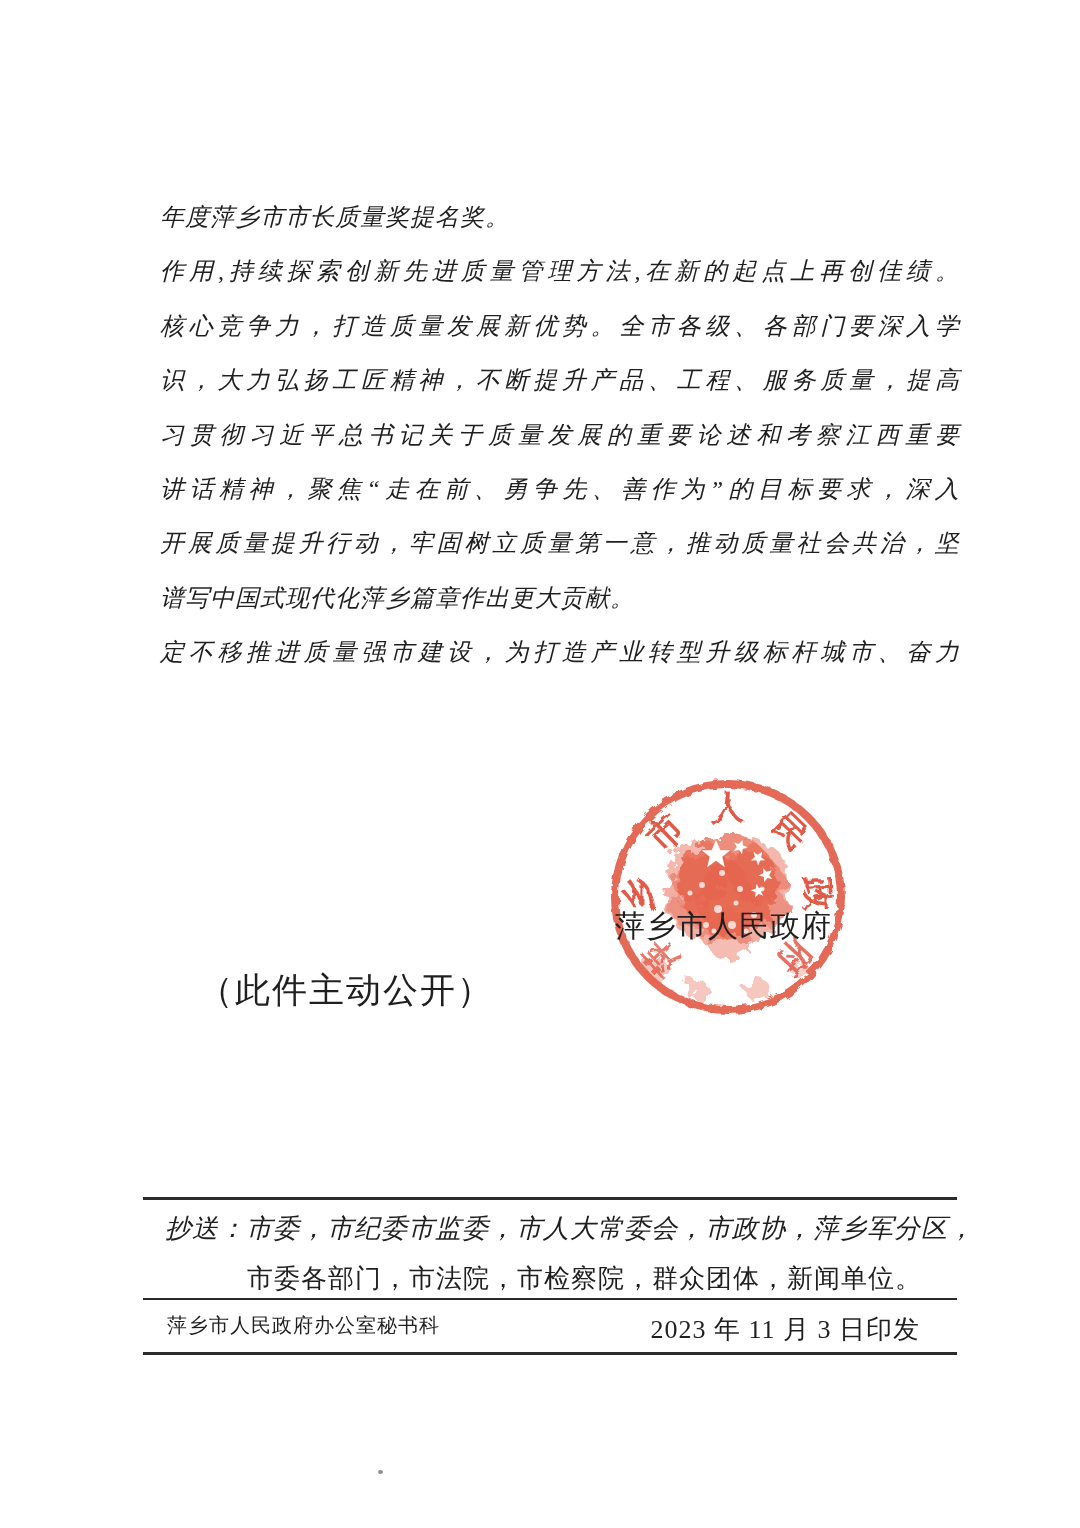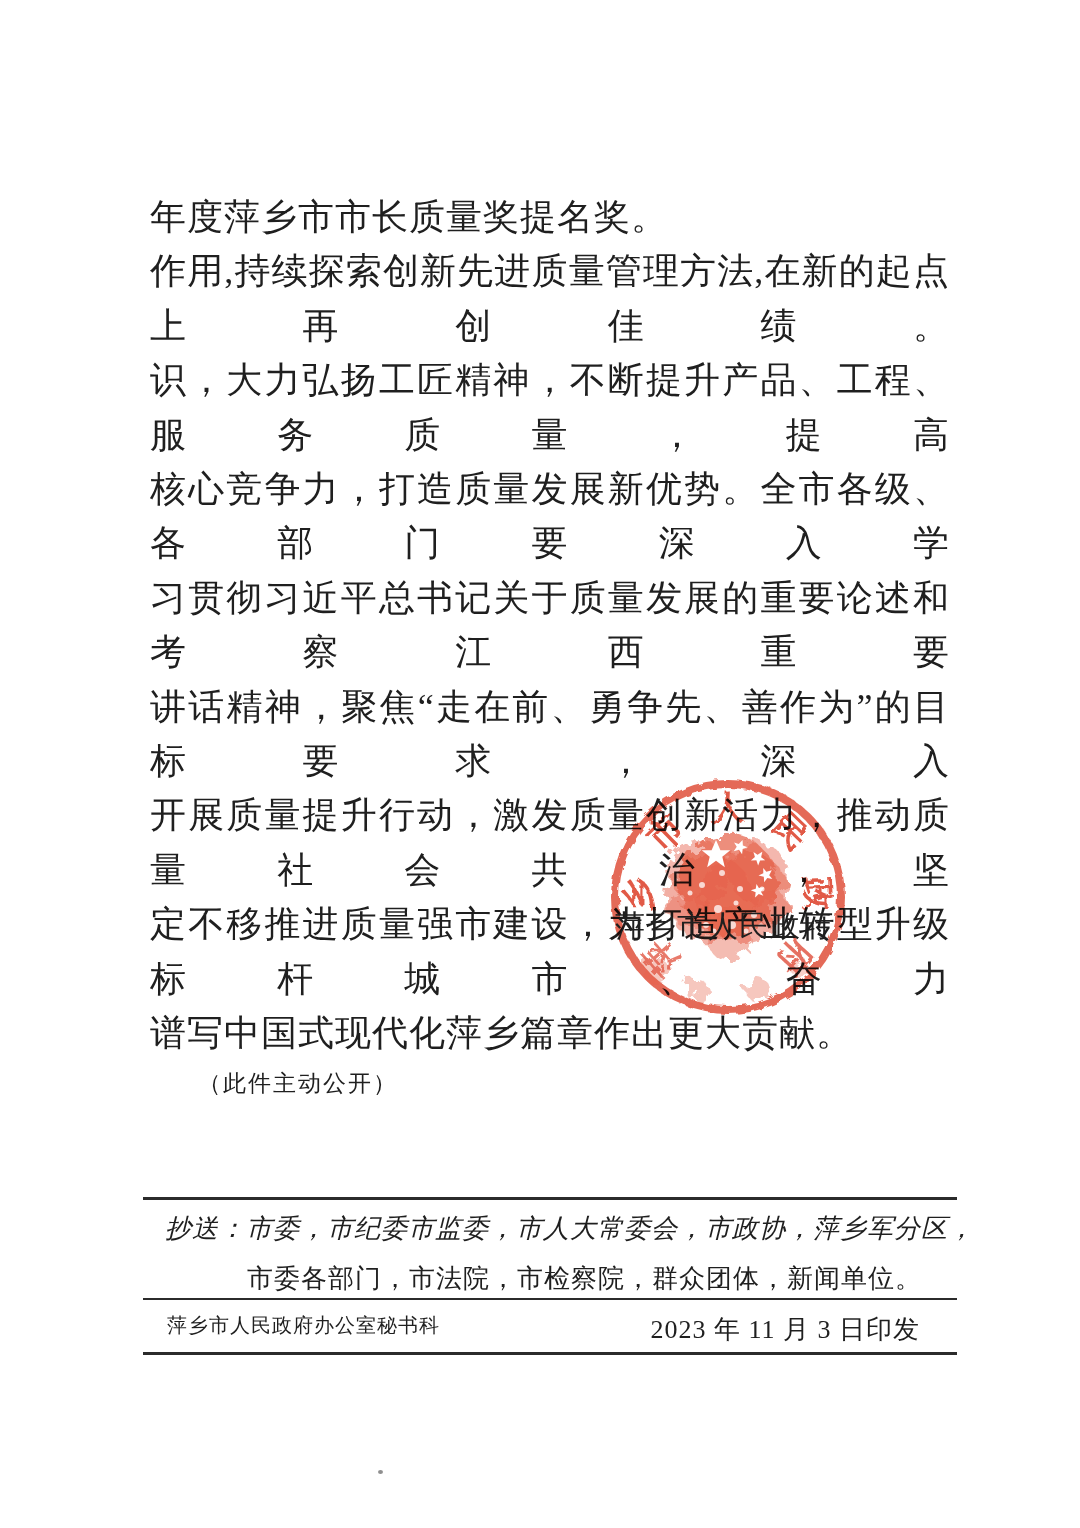--- a/index.html
+++ b/index.html
@@ -6,44 +6,45 @@
   .page{
     position:relative;
     width:1080px;height:1528px;
     background:#ffffff;
     overflow:hidden;
     font-family:"Liberation Serif","DejaVu Serif",serif;
     color:#1f1f1f;
   }
   
   .doc-body{
-    position:absolute;left:150px;top:190px;width:800px;
-    font-size:36px;line-height:54.4px;
+    position:absolute;left:160px;top:190px;width:800px;
+    font-size:24px;line-height:54.4px;
     letter-spacing:1px;
+    font-style:italic;
   }
   .bline{white-space:nowrap;}
   .bline.just{
     white-space:normal;
     text-align:justify;
     text-align-last:justify;
     text-justify:inter-character;
   }
   .bline.indent{padding-left:57px;}
   
   .sig-org{
     position:absolute;left:615px;top:906px;
     font-size:30px;letter-spacing:1px;z-index:3;
   }
   .sig-date{
     position:absolute;left:598px;top:964px;
     font-size:30px;letter-spacing:2px;z-index:3;
   }
   .disclosure{
-    position:absolute;left:198px;top:1068px;
-    font-size:23px;letter-spacing:2px;
+    position:absolute;left:198px;top:967px;
+    font-size:35px;letter-spacing:2px;
   }
   
   .seal{
     position:absolute;left:604px;top:773px;width:248px;height:248px;
     mix-blend-mode:multiply;opacity:.95;z-index:2;
   }
   
   .rule{position:absolute;left:143px;width:814px;background:#2b2b2b;}
   .rule.r1{top:1197px;height:3px;}
   .rule.r2{top:1298px;height:2px;}
@@ -55,27 +56,27 @@
   .speck{position:absolute;left:378px;top:1470px;width:5px;height:4px;background:#8f8f8f;border-radius:50%;}
 </style>
 </head>
 <body>
 
 <div class="page">
 
   <div class="doc-body">
     <div class="bline">年度萍乡市市长质量奖提名奖。</div>
     <div class="bline just">作用,持续探索创新先进质量管理方法,在新的起点上再创佳绩。</div>
+    <div class="bline just">核心竞争力，打造质量发展新优势。全市各级、各部门要深入学</div>
     <div class="bline just">识，大力弘扬工匠精神，不断提升产品、工程、服务质量，提高</div>
-    <div class="bline just">核心竞争力，打造质量发展新优势。全市各级、各部门要深入学</div>
     <div class="bline just">习贯彻习近平总书记关于质量发展的重要论述和考察江西重要</div>
     <div class="bline just">讲话精神，聚焦“走在前、勇争先、善作为”的目标要求，深入</div>
-    <div class="bline just">开展质量提升行动，激发质量创新活力，推动质量社会共治，坚</div>
+    <div class="bline just">开展质量提升行动，牢固树立质量第一意，推动质量社会共治，坚</div>
+    <div class="bline">谱写中国式现代化萍乡篇章作出更大贡献。</div>
     <div class="bline just">定不移推进质量强市建设，为打造产业转型升级标杆城市、奋力</div>
-    <div class="bline">谱写中国式现代化萍乡篇章作出更大贡献。</div>
   </div>
 
   <svg class="seal" viewBox="0 0 248 248" xmlns="http://www.w3.org/2000/svg">
     <defs>
       <filter id="fRough" x="-20%" y="-20%" width="140%" height="140%">
         <feTurbulence type="fractalNoise" baseFrequency="0.12" numOctaves="2" seed="7" result="n"></feTurbulence>
         <feDisplacementMap in="SourceGraphic" in2="n" scale="6"></feDisplacementMap>
       </filter>
       <filter id="fBlob" x="-30%" y="-30%" width="160%" height="160%">
         <feTurbulence type="fractalNoise" baseFrequency="0.085" numOctaves="3" seed="3" result="n"></feTurbulence>

